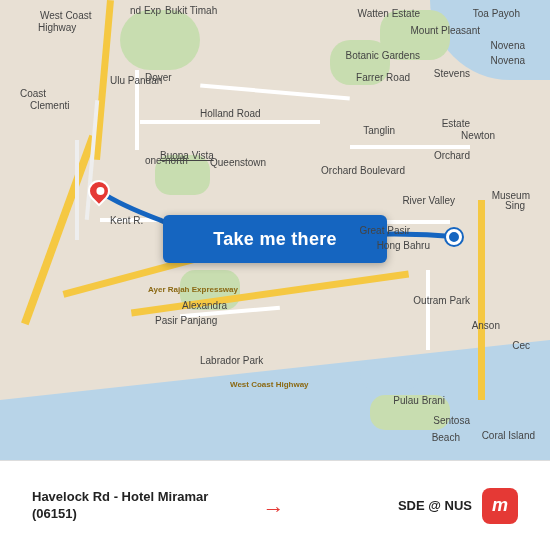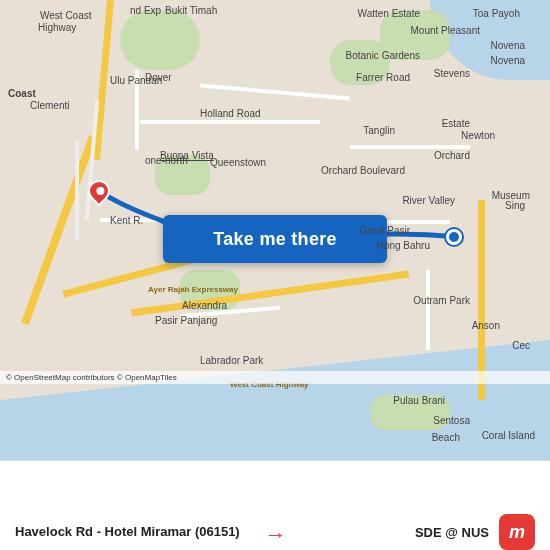--- a/index.html
+++ b/index.html
@@ -339,22 +339,22 @@
     
     #bottom-bar {
       position: absolute;
       bottom: 0;
       left: 0;
       width: 550px;
       height: 90px;
       background: #ffffff;
       border-top: 1px solid #ddd;
       display: flex;
-      align-items: flex-end;
-      padding: 0 15px;
+      align-items: center;
+      padding: 0 32px;
     }
 
     .station-info {
       display: flex;
       align-items: center;
       width: 100%;
     }
 
     .station-from {
       flex: 1;
@@ -462,21 +462,21 @@
   <span class="map-label" style="top:5px; left:130px;">nd Exp</span>
   <span class="map-label" style="top:5px; left:165px;">Bukit Timah</span>
   <span class="map-label" style="top:8px; right:130px;">Watten Estate</span>
   <span class="map-label" style="top:8px; right:30px;">Toa Payoh</span>
   <span class="map-label" style="top:25px; right:70px;">Mount Pleasant</span>
   <span class="map-label" style="top:40px; right:25px;">Novena</span>
   <span class="map-label" style="top:55px; right:25px;">Novena</span>
   <span class="map-label" style="top:50px; right:130px;">Botanic Gardens</span>
   <span class="map-label" style="top:72px; right:140px;">Farrer Road</span>
   <span class="map-label" style="top:68px; right:80px;">Stevens</span>
-  <span class="map-label" style="top:88px; left:8px;font-weight:bold;">Coast</span>
+  <span class="map-label" style="top:88px; left:20px;">Coast</span>
   <span class="map-label" style="top:100px; left:30px;">Clementi</span>
   <span class="map-label" style="top:75px; left:110px;">Ulu Pandan</span>
   <span class="map-label" style="top:72px; left:145px;">Dover</span>
   <span class="map-label" style="top:108px; left:200px;">Holland Road</span>
   <span class="map-label" style="top:125px; right:155px;">Tanglin</span>
   <span class="map-label" style="top:118px; right:80px;">Estate</span>
   <span class="map-label" style="top:130px; right:55px;">Newton</span>
   <span class="map-label" style="top:150px; right:80px;">Orchard</span>
   <span class="map-label" style="top:150px; left:160px;text-decoration:underline;">Buona Vista</span>
   <span class="map-label" style="top:165px; right:145px;">Orchard Boulevard</span>
@@ -496,23 +496,20 @@
   <span class="map-label" style="top:340px; right:20px;">Cec</span>
   <span class="map-label" style="top:355px; left:200px;">Labrador Park</span>
   <span class="map-label exp-label" style="top:380px; left:230px;">West Coast Highway</span>
   <span class="map-label" style="top:395px; right:105px;">Pulau Brani</span>
   <span class="map-label" style="top:415px; right:80px;">Sentosa</span>
   <span class="map-label" style="top:432px; right:90px;">Beach</span>
   <span class="map-label" style="top:430px; right:15px;">Coral Island</span>
   <span class="map-label" style="top:10px; left:40px;">West Coast</span>
   <span class="map-label" style="top:22px; left:38px;">Highway</span>
 
-  <div id="attribution">
-    <span>© OpenStreetMap contributors © OpenMapTiles</span>
-  </div>
 </div>
 
 <div id="bottom-bar">
   <div class="station-info">
     <div class="station-from">
       <div class="station-from-text">Havelock Rd - Hotel Miramar (06151)</div>
     </div>
     <div class="arrow-right">
       <span>→</span>
     </div>

